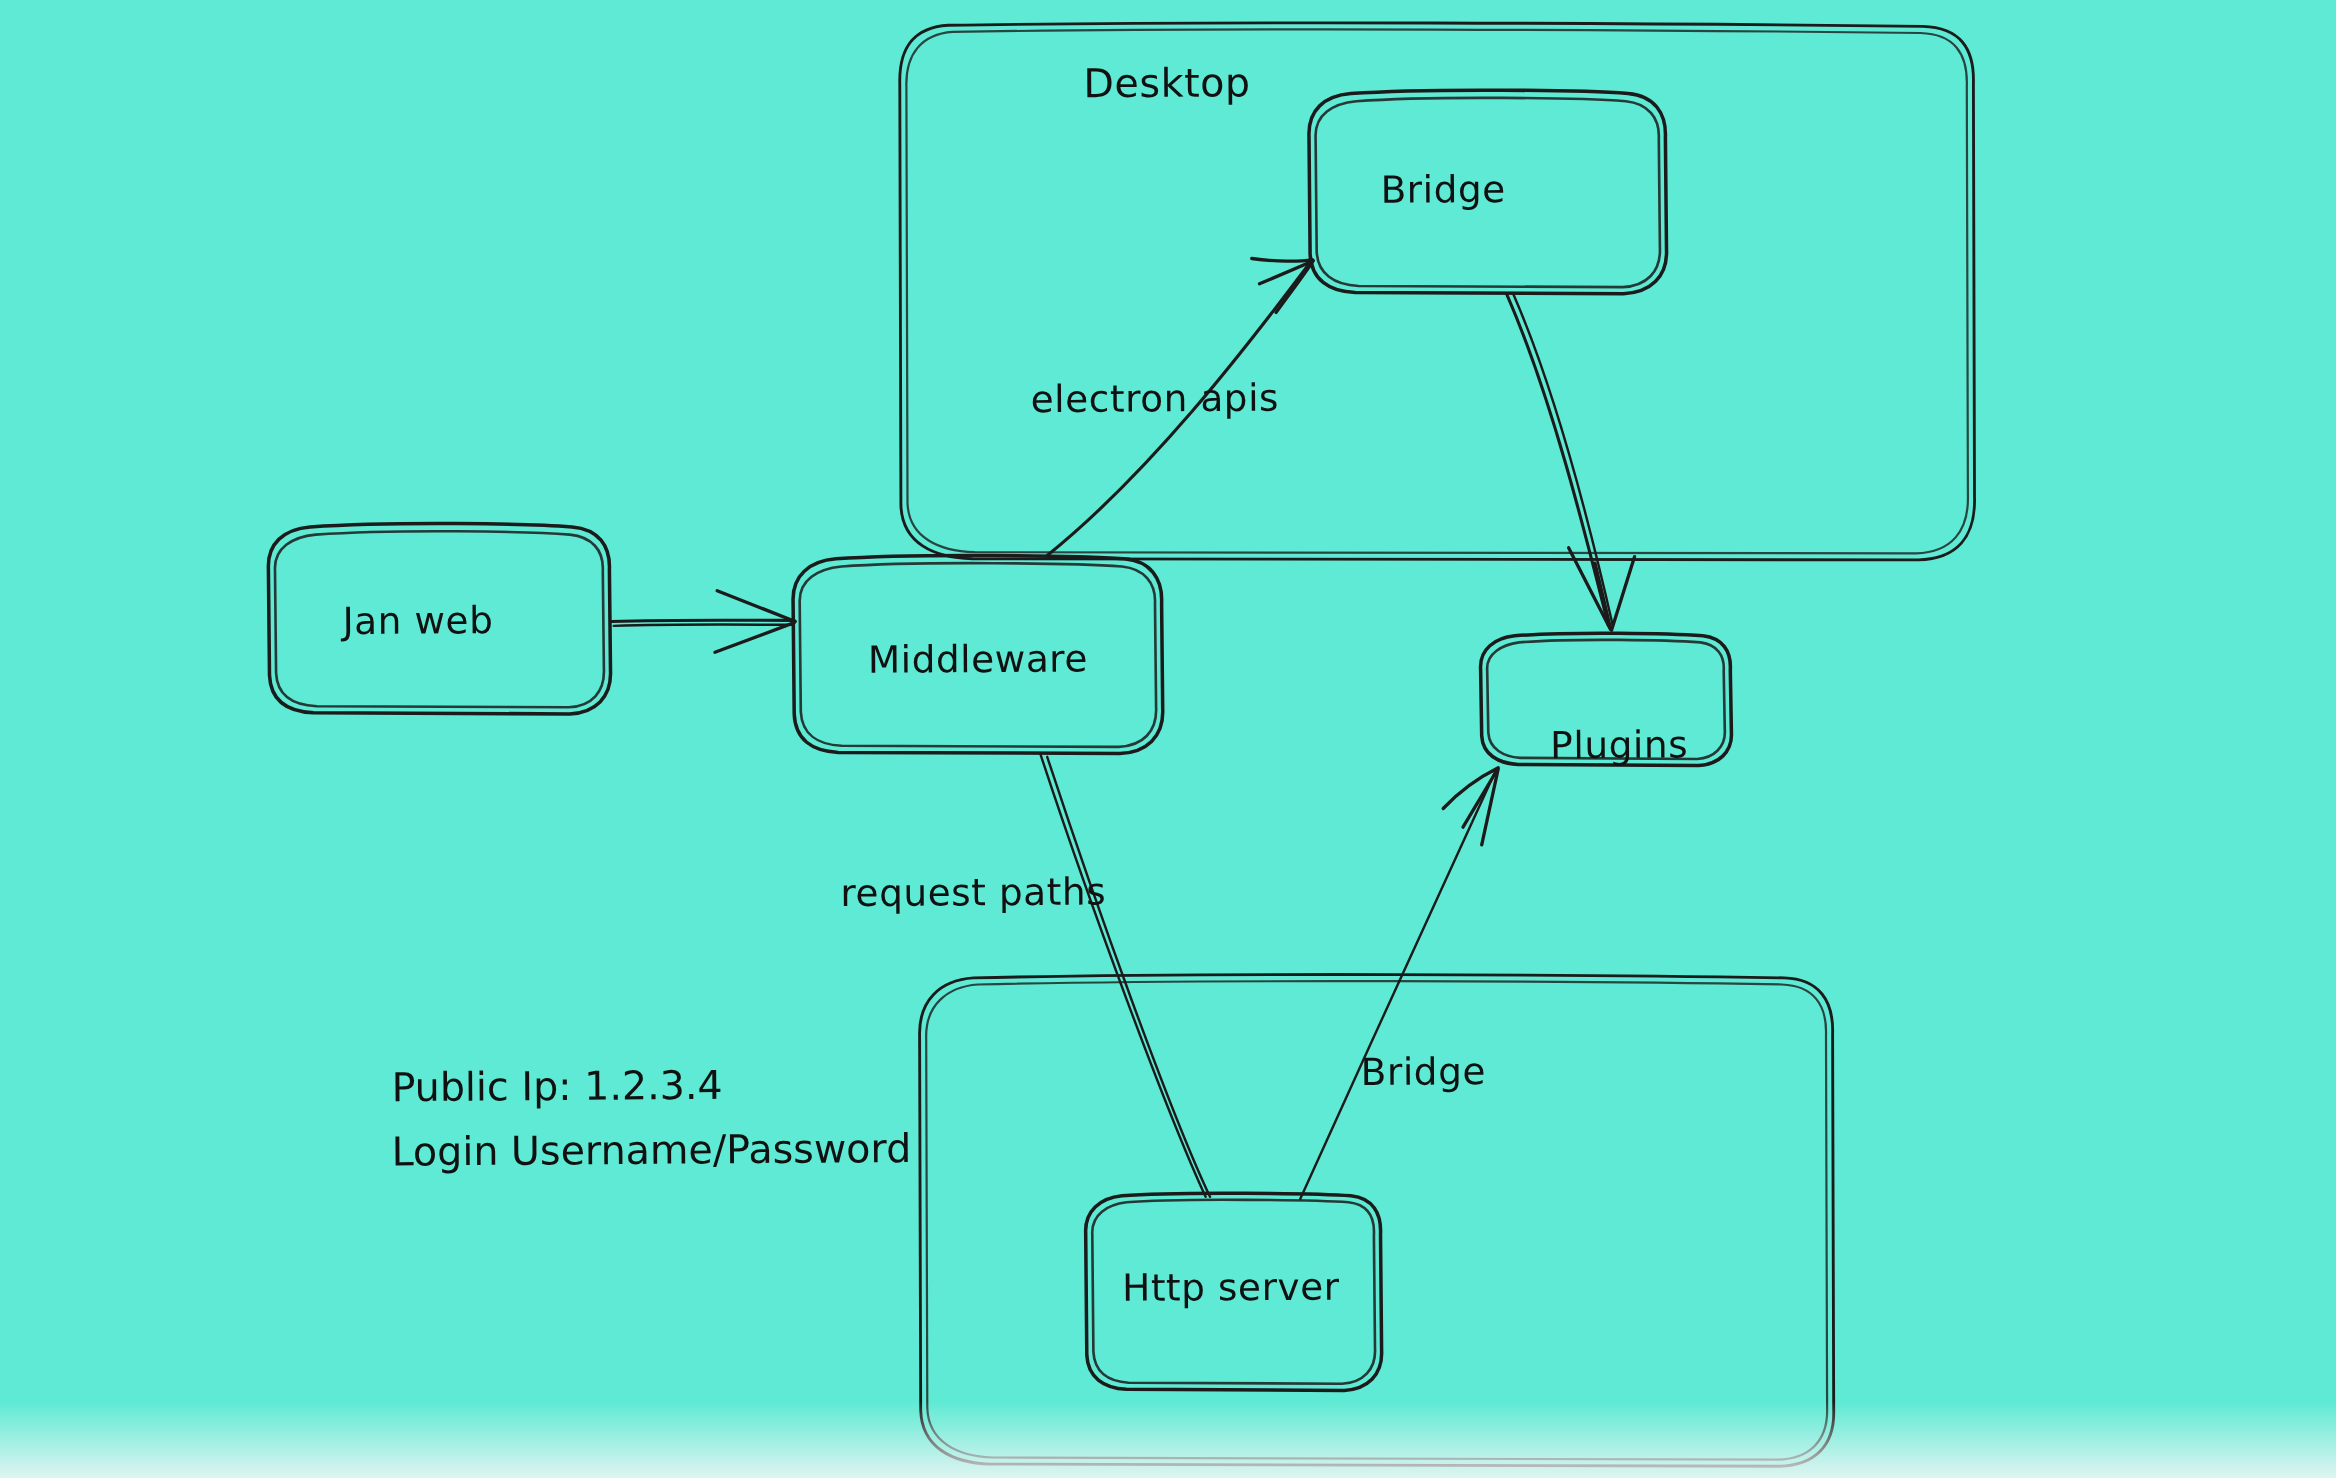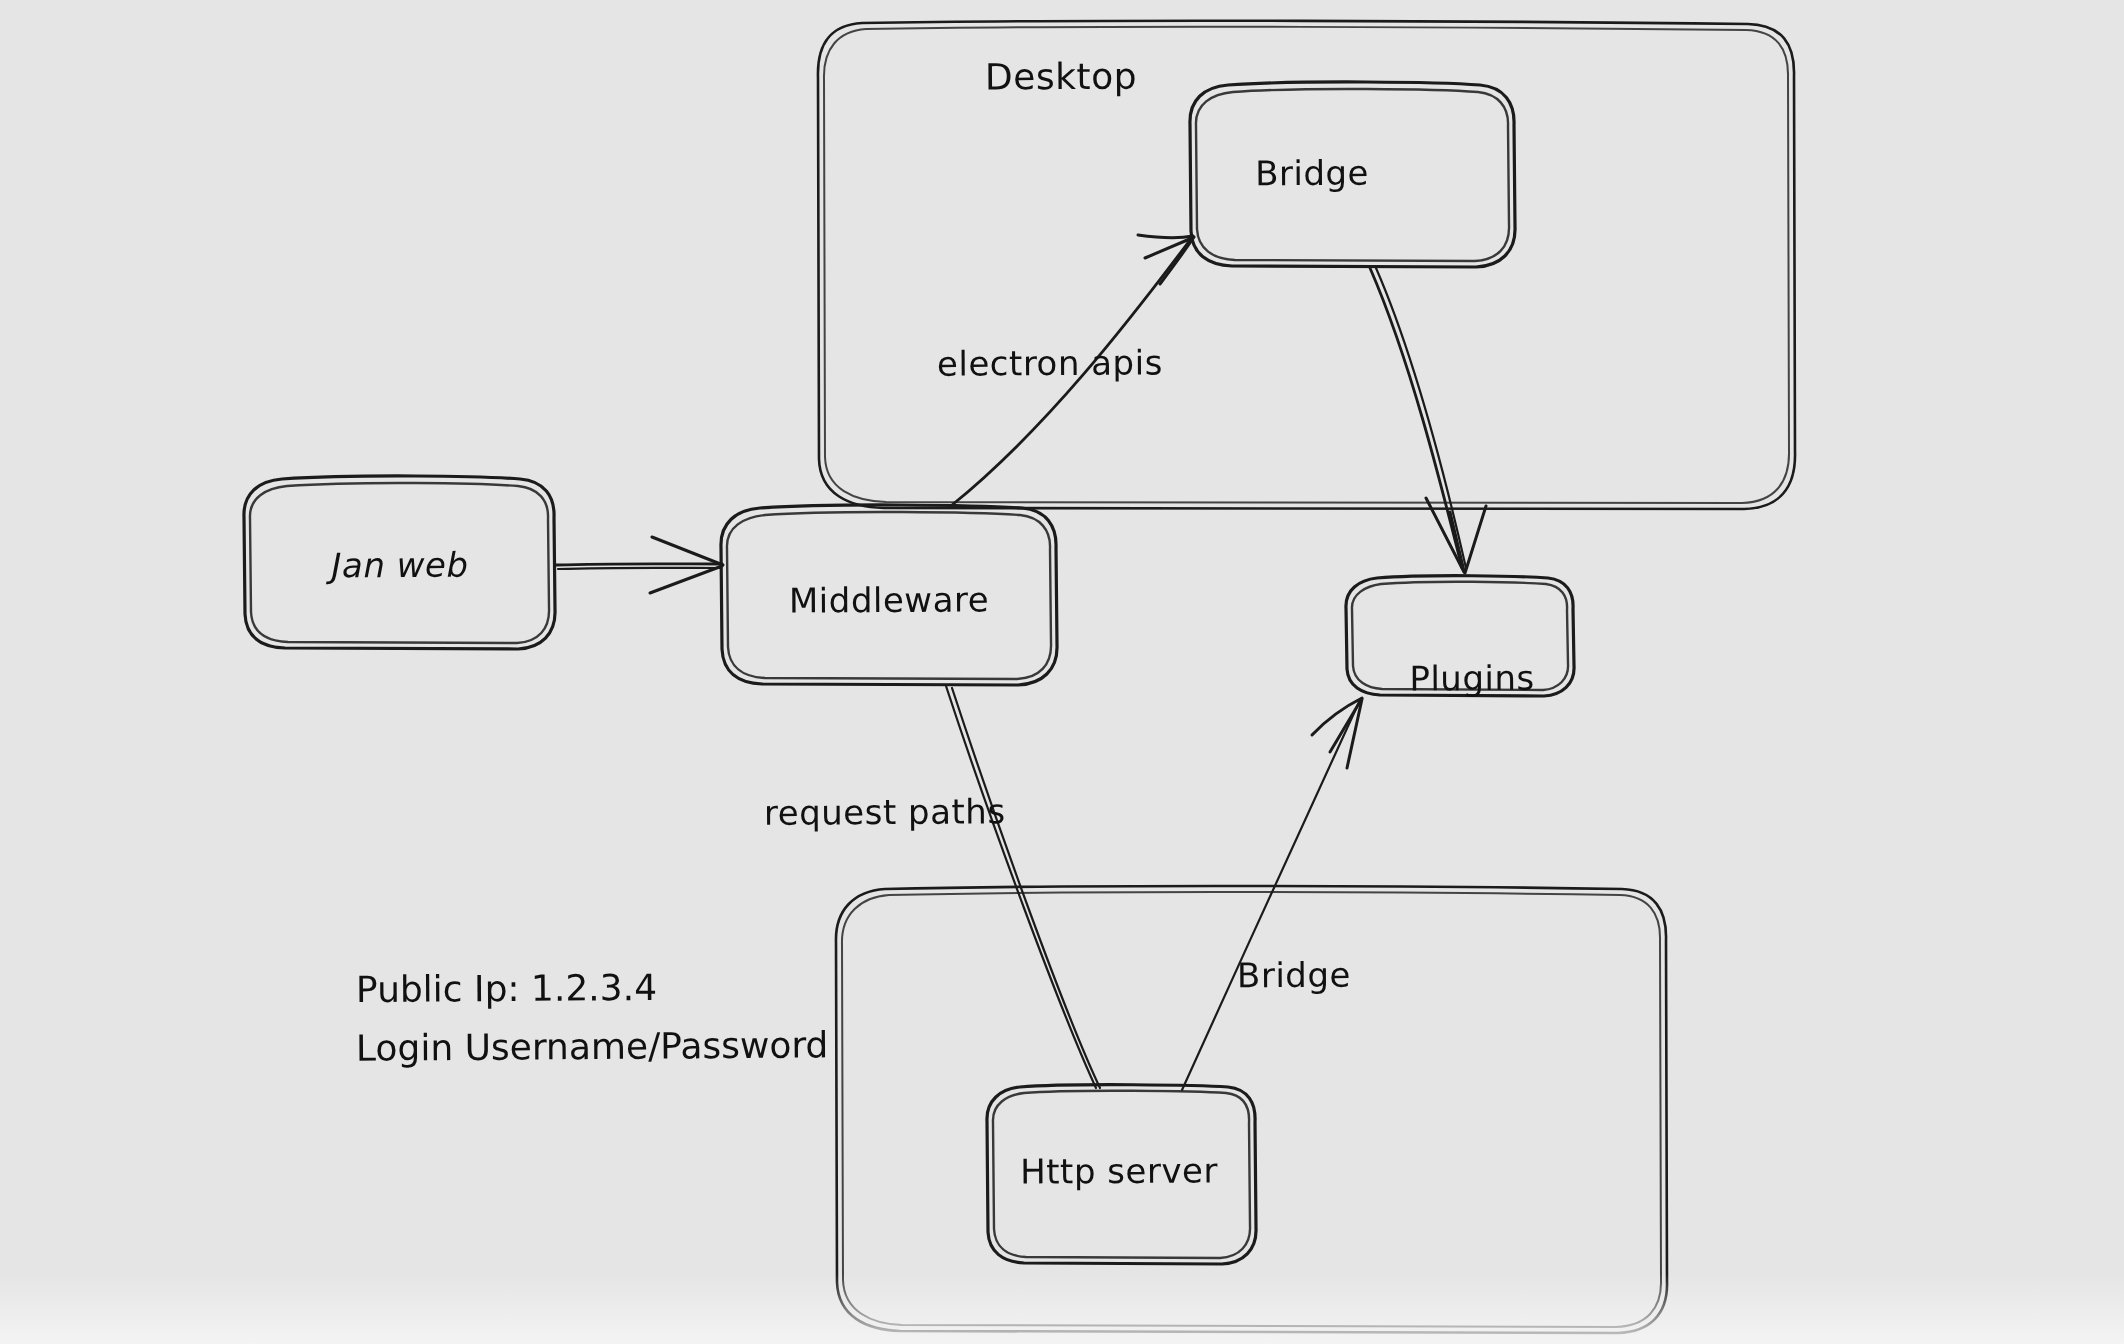--- a/index.html
+++ b/index.html
@@ -5,21 +5,21 @@
 <style>
   html, body {
     margin: 0;
     padding: 0;
     background: #ffffff;
   }
   #canvas {
     position: relative;
     width: 2124px;
     height: 1344px;
-    background: #e5e5e5;
+    background: #5eead4;
     overflow: hidden;
     font-family: "DejaVu Sans", sans-serif;
   }
   #canvas::after {
     content: "";
     position: absolute;
     left: 0; right: 0; bottom: 0;
     height: 70px;
     background: linear-gradient(to bottom, rgba(255,255,255,0) 0%, rgba(246,246,246,0.85) 100%);
     pointer-events: none;
@@ -275,21 +275,21 @@
       <path class="stroke edge-stroke-thin" d="M 1182 1090 C 1240 960, 1320 790, 1360 700"></path>
       <path class="stroke arrow-head" d="M 1312 735 C 1330 716, 1350 704, 1362 698"></path>
       <path class="stroke arrow-head" d="M 1347 768 C 1353 740, 1359 712, 1362 699"></path>
       <path class="stroke arrow-head" d="M 1330 752 L 1361 700"></path>
     </g>
 
   </svg>
 
   <div class="label container-label" style="left:985px; top:56px;">Desktop</div>
 
-  <div class="label node-label centered" style="left:400px; top:565px;font-style:italic;">Jan web</div>
+  <div class="label node-label centered" style="left:380px; top:565px;">Jan web</div>
 
   <div class="label node-label centered" style="left:889px; top:600px;">Middleware</div>
 
   <div class="label node-label centered" style="left:1272px; top:173px;margin-left:40px;">Bridge</div>
 
   <div class="label node-label centered" style="left:1472px; top:635px;margin-top:43px;">Plugins</div>
 
   <div class="label node-label centered" style="left:1119px; top:1171px;">Http server</div>
 
   <div class="label edge-label" style="left:937px; top:343px;">electron apis</div>

